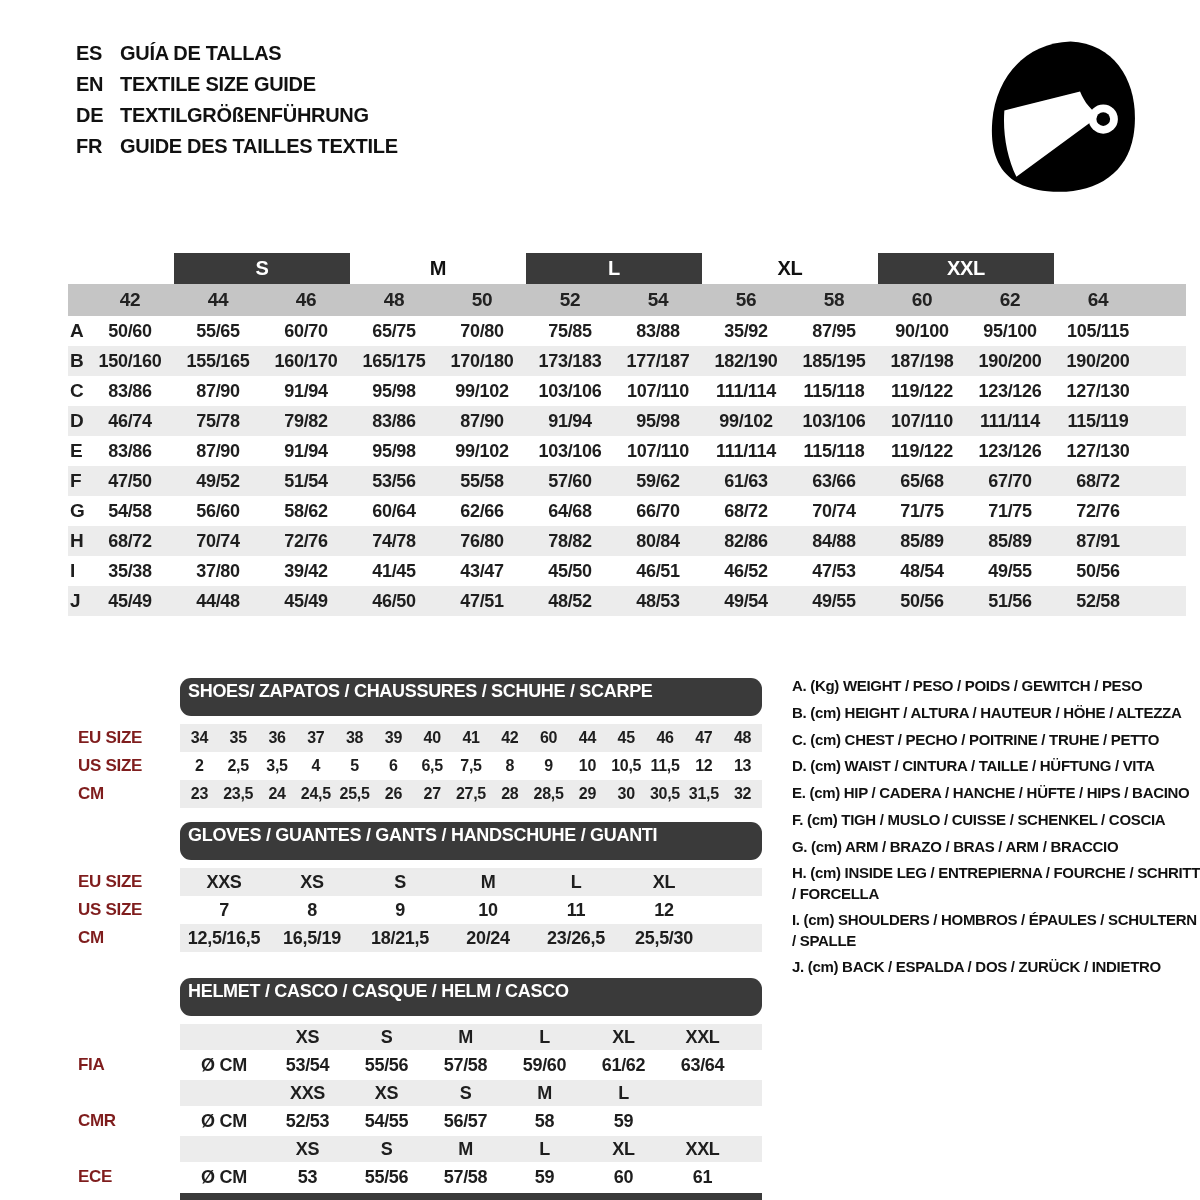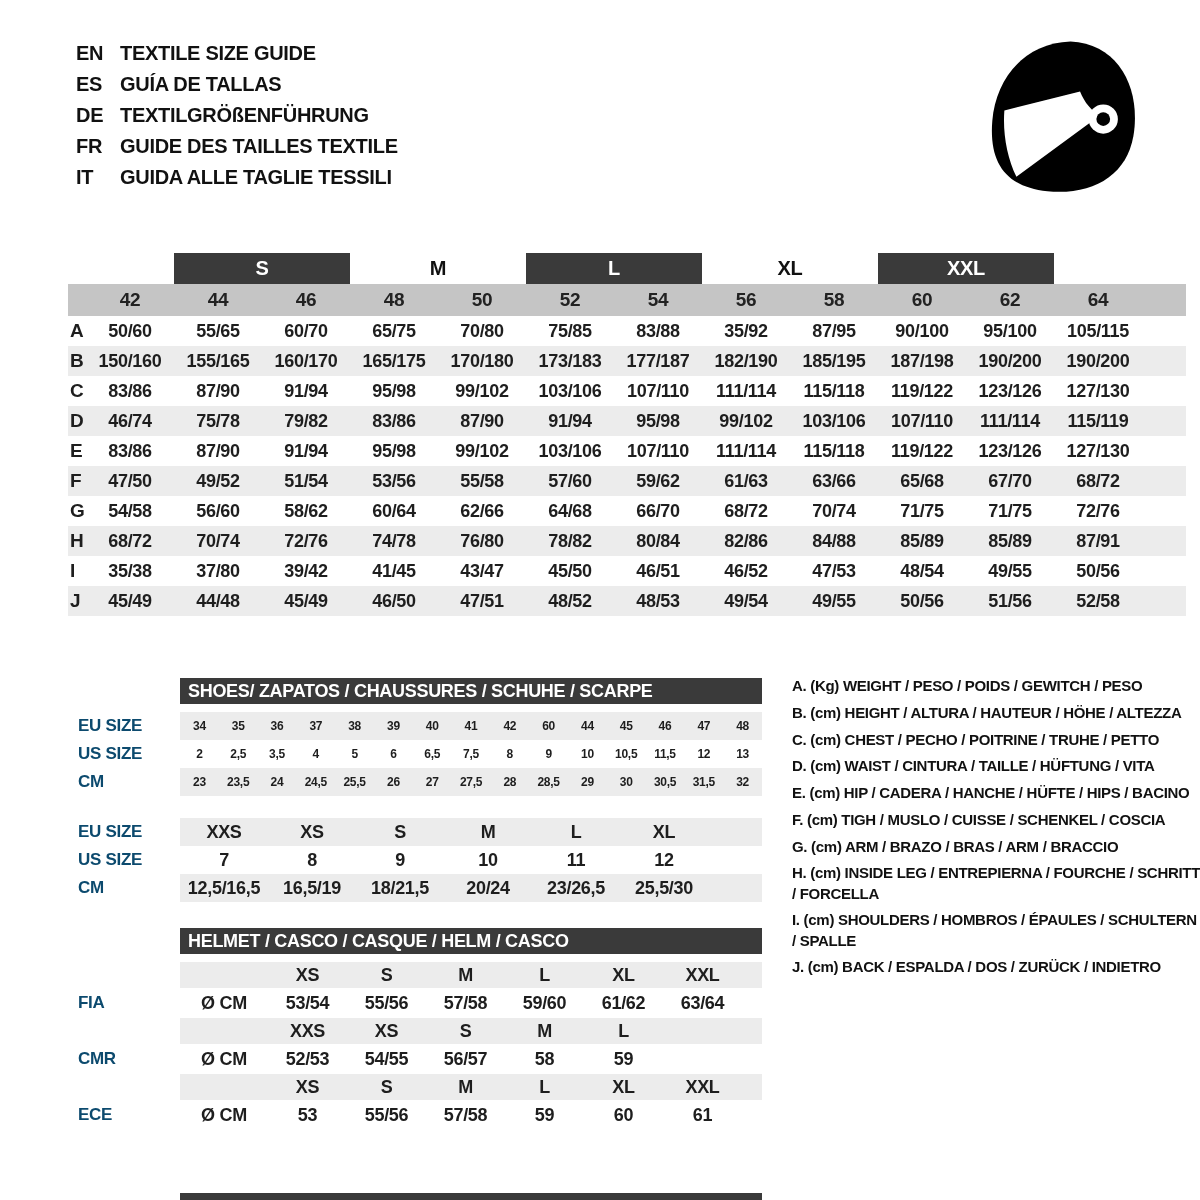--- a/index.html
+++ b/index.html
@@ -21,31 +21,31 @@
   .mt-letter{font-size:19px;padding-left:2px;}
   .mt-row.shaded{background:#ececec;}
   .bar-row{height:31px;background:#fff;}
   .bar-row .grp{grid-column:span 2;height:31px;line-height:31px;text-align:center;font-size:20px;color:#111;}
   .bar-row .grp.dark{background:#3a3a3a;color:#ffffff;}
   .nums{height:32px;background:#c5c5c5;}
   .nums .mt-cell{font-size:19px;color:#222;}
 
   
   #lower{position:absolute;left:66px;top:678px;width:700px;}
-  .sec-bar{position:relative;height:26px;margin-left:114px;width:582px;background:#3a3a3a;
+  .sec-bar{position:relative;height:38px;margin-left:114px;width:582px;background:#3a3a3a;
            color:#fff;font-size:18px;line-height:26px;padding-left:8px;box-sizing:border-box;
-           white-space:nowrap;}
+           white-space:nowrap;border-radius:11px;}
   .sub-row{position:relative;height:28px;}
   .side-label{position:absolute;left:12px;top:0;height:100%;display:flex;align-items:center;
-              font-size:17px;color:#0c4a6e;white-space:nowrap;}
+              font-size:17px;color:#7f1d1d;white-space:nowrap;}
   .band{position:absolute;left:114px;top:0;width:582px;height:100%;display:grid;align-items:center;}
   .band.shaded{background:#ececec;}
   .band > div{text-align:center;}
   .cols15{grid-template-columns:repeat(15,1fr);}
-  .cols15 > div{font-size:12px;}
+  .cols15 > div{font-size:16px;}
   .cols-gloves{grid-template-columns:repeat(6,88px) 1fr;}
   .cols-gloves > div{font-size:18px;}
   .cols-helmet{grid-template-columns:88px repeat(6,79px) 1fr;}
   .cols-helmet > div{font-size:18px;}
   .b-unit{text-align:center;font-size:18px;}
   .sp{}
   .gap8{height:8px;} .gap14{height:14px;} .gap26{height:26px;}
   .hrow-size{height:26px;}
   .hrow-val{height:30px;}
 
@@ -56,38 +56,34 @@
   
   #bottom-sliver{position:absolute;left:180px;top:1193px;width:582px;height:7px;background:#3a3a3a;}
 </style>
 </head>
 <body>
 
 <div id="page">
 
   <div id="langs">
     <div class="lang-row">
+      <span>ES</span>
+      <span>GUÍA DE TALLAS</span>
+    </div>
+    <div class="lang-row">
       <span>EN</span>
       <span>TEXTILE SIZE GUIDE</span>
-    </div>
-    <div class="lang-row">
-      <span>ES</span>
-      <span>GUÍA DE TALLAS</span>
     </div>
     <div class="lang-row">
       <span>DE</span>
       <span>TEXTILGRÖßENFÜHRUNG</span>
     </div>
     <div class="lang-row">
       <span>FR</span>
       <span>GUIDE DES TAILLES TEXTILE</span>
-    </div>
-    <div class="lang-row">
-      <span>IT</span>
-      <span>GUIDA ALLE TAGLIE TESSILI</span>
     </div>
   </div>
 
   <div id="helmet-icon">
     <svg viewBox="0 0 200 185" width="172" height="160" aria-hidden="true">
       <path d="M103 6 C 48 8 16 50 12 98 C 8 146 27 175 76 180 C 128 185 168 162 176 116 C 185 63 161 9 103 6 Z" fill="#000"></path>
       <path d="M26 86 L 114 64 C 119 77 128 87 137 92 L 40 163 C 29 141 24 112 26 86 Z" fill="#fff"></path>
       <circle cx="141" cy="96" r="17" fill="#fff"></circle>
       <circle cx="141" cy="96" r="8" fill="#000"></circle>
     </svg>
@@ -334,20 +330,21 @@
           <div class="b-cell">29</div>
           <div class="b-cell">30</div>
           <div class="b-cell">30,5</div>
           <div class="b-cell">31,5</div>
           <div class="b-cell">32</div>
         </div>
     </div>
 
     <div class="gap14"></div>
 
+    <div class="sec-bar">GLOVES / GUANTES / GANTS / HANDSCHUHE / GUANTI</div>
     <div class="gap8"></div>
     <div class="sub-row">
       <div class="side-label">EU SIZE</div>
       <div class="band shaded cols-gloves">
           <div class="b-cell">XXS</div>
           <div class="b-cell">XS</div>
           <div class="b-cell">S</div>
           <div class="b-cell">M</div>
           <div class="b-cell">L</div>
           <div class="b-cell">XL</div>

